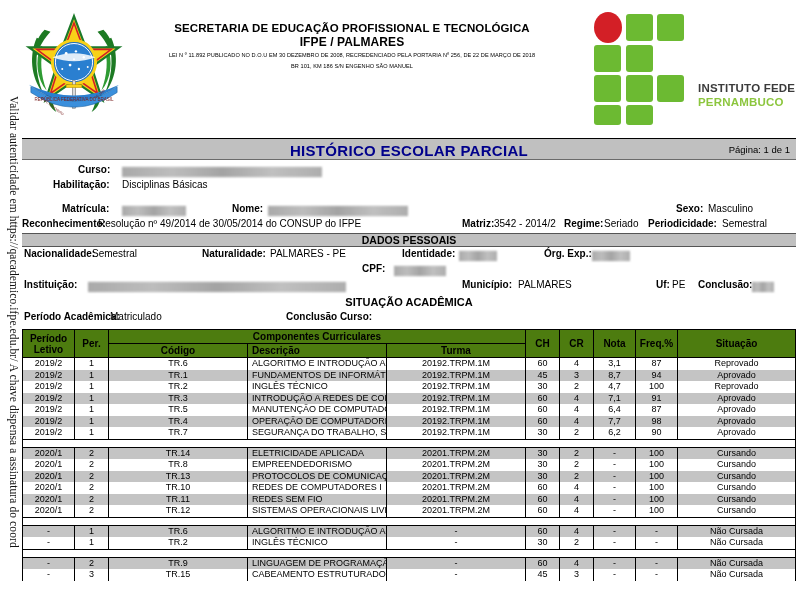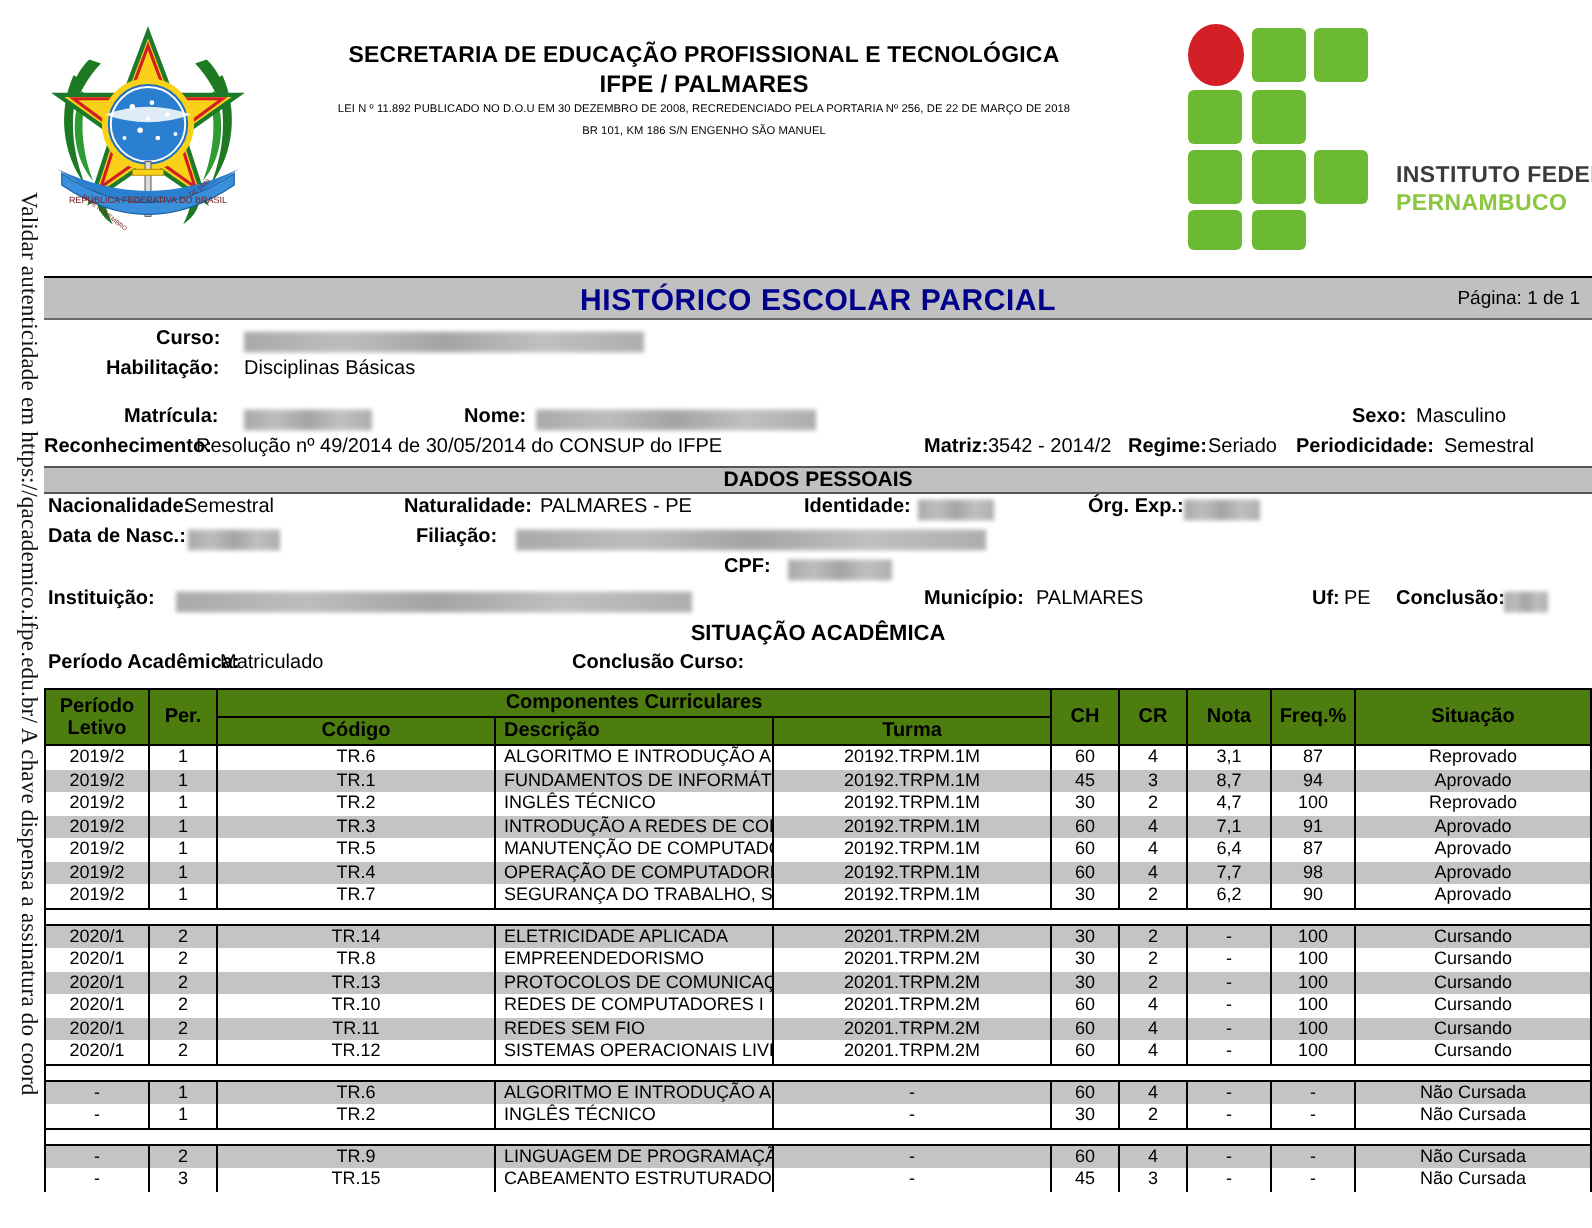--- a/index.html
+++ b/index.html
@@ -369,30 +369,20 @@
         <span class="fld lab" style="left:380px;">Identidade:</span>
         <span class="fld" style="left:437px; top:2px;">
           <span class="redact" style="width:38px;"></span>
         </span>
         <span class="fld lab" style="left:522px;">Órg. Exp.:</span>
         <span class="fld" style="left:570px; top:2px;">
           <span class="redact" style="width:38px;"></span>
         </span>
       </div>
 
-      <div class="frow">
-        <span class="fld lab" style="left:2px;">Data de Nasc.:</span>
-        <span class="fld" style="left:72px; top:2px;">
-          <span class="redact" style="width:46px;"></span>
-        </span>
-        <span class="fld lab" style="left:186px;">Filiação:</span>
-        <span class="fld" style="left:236px; top:2px;">
-          <span class="redact" style="width:235px;"></span>
-        </span>
-      </div>
 
       <div class="frow">
         <span class="fld lab" style="left:340px;">CPF:</span>
         <span class="fld" style="left:372px; top:2px;">
           <span class="redact" style="width:52px;"></span>
         </span>
       </div>
     </div>
 
 

